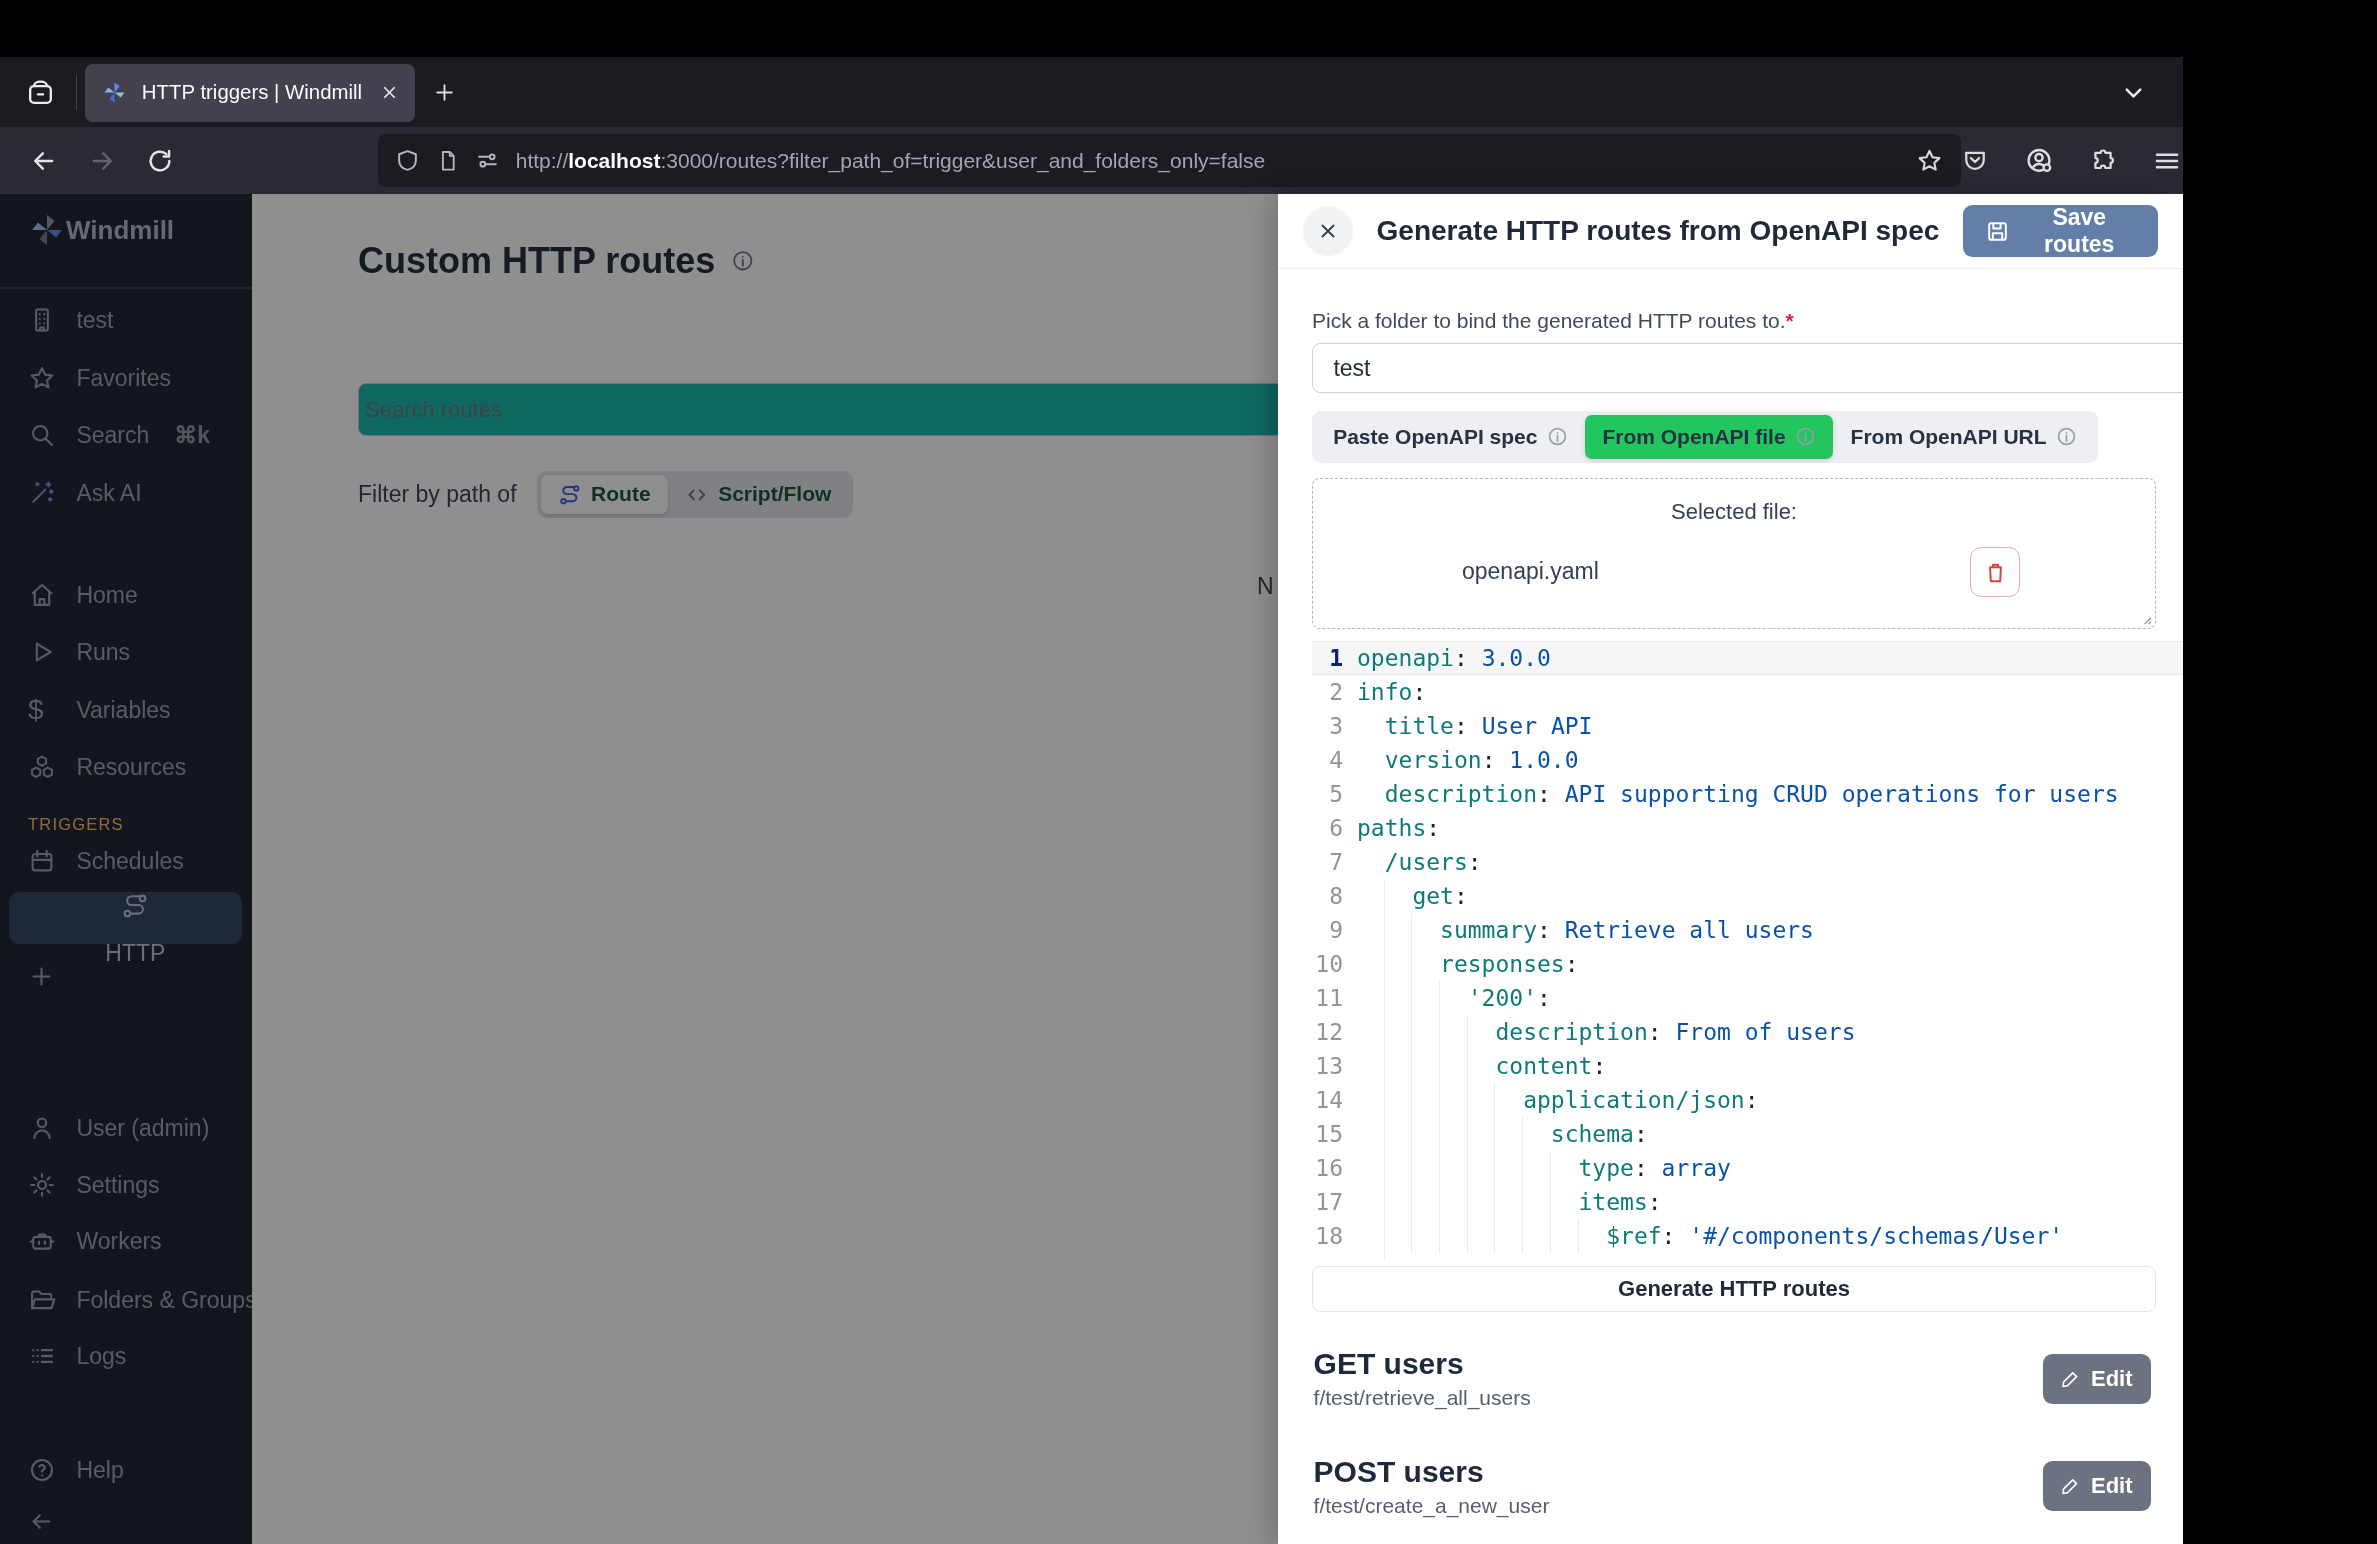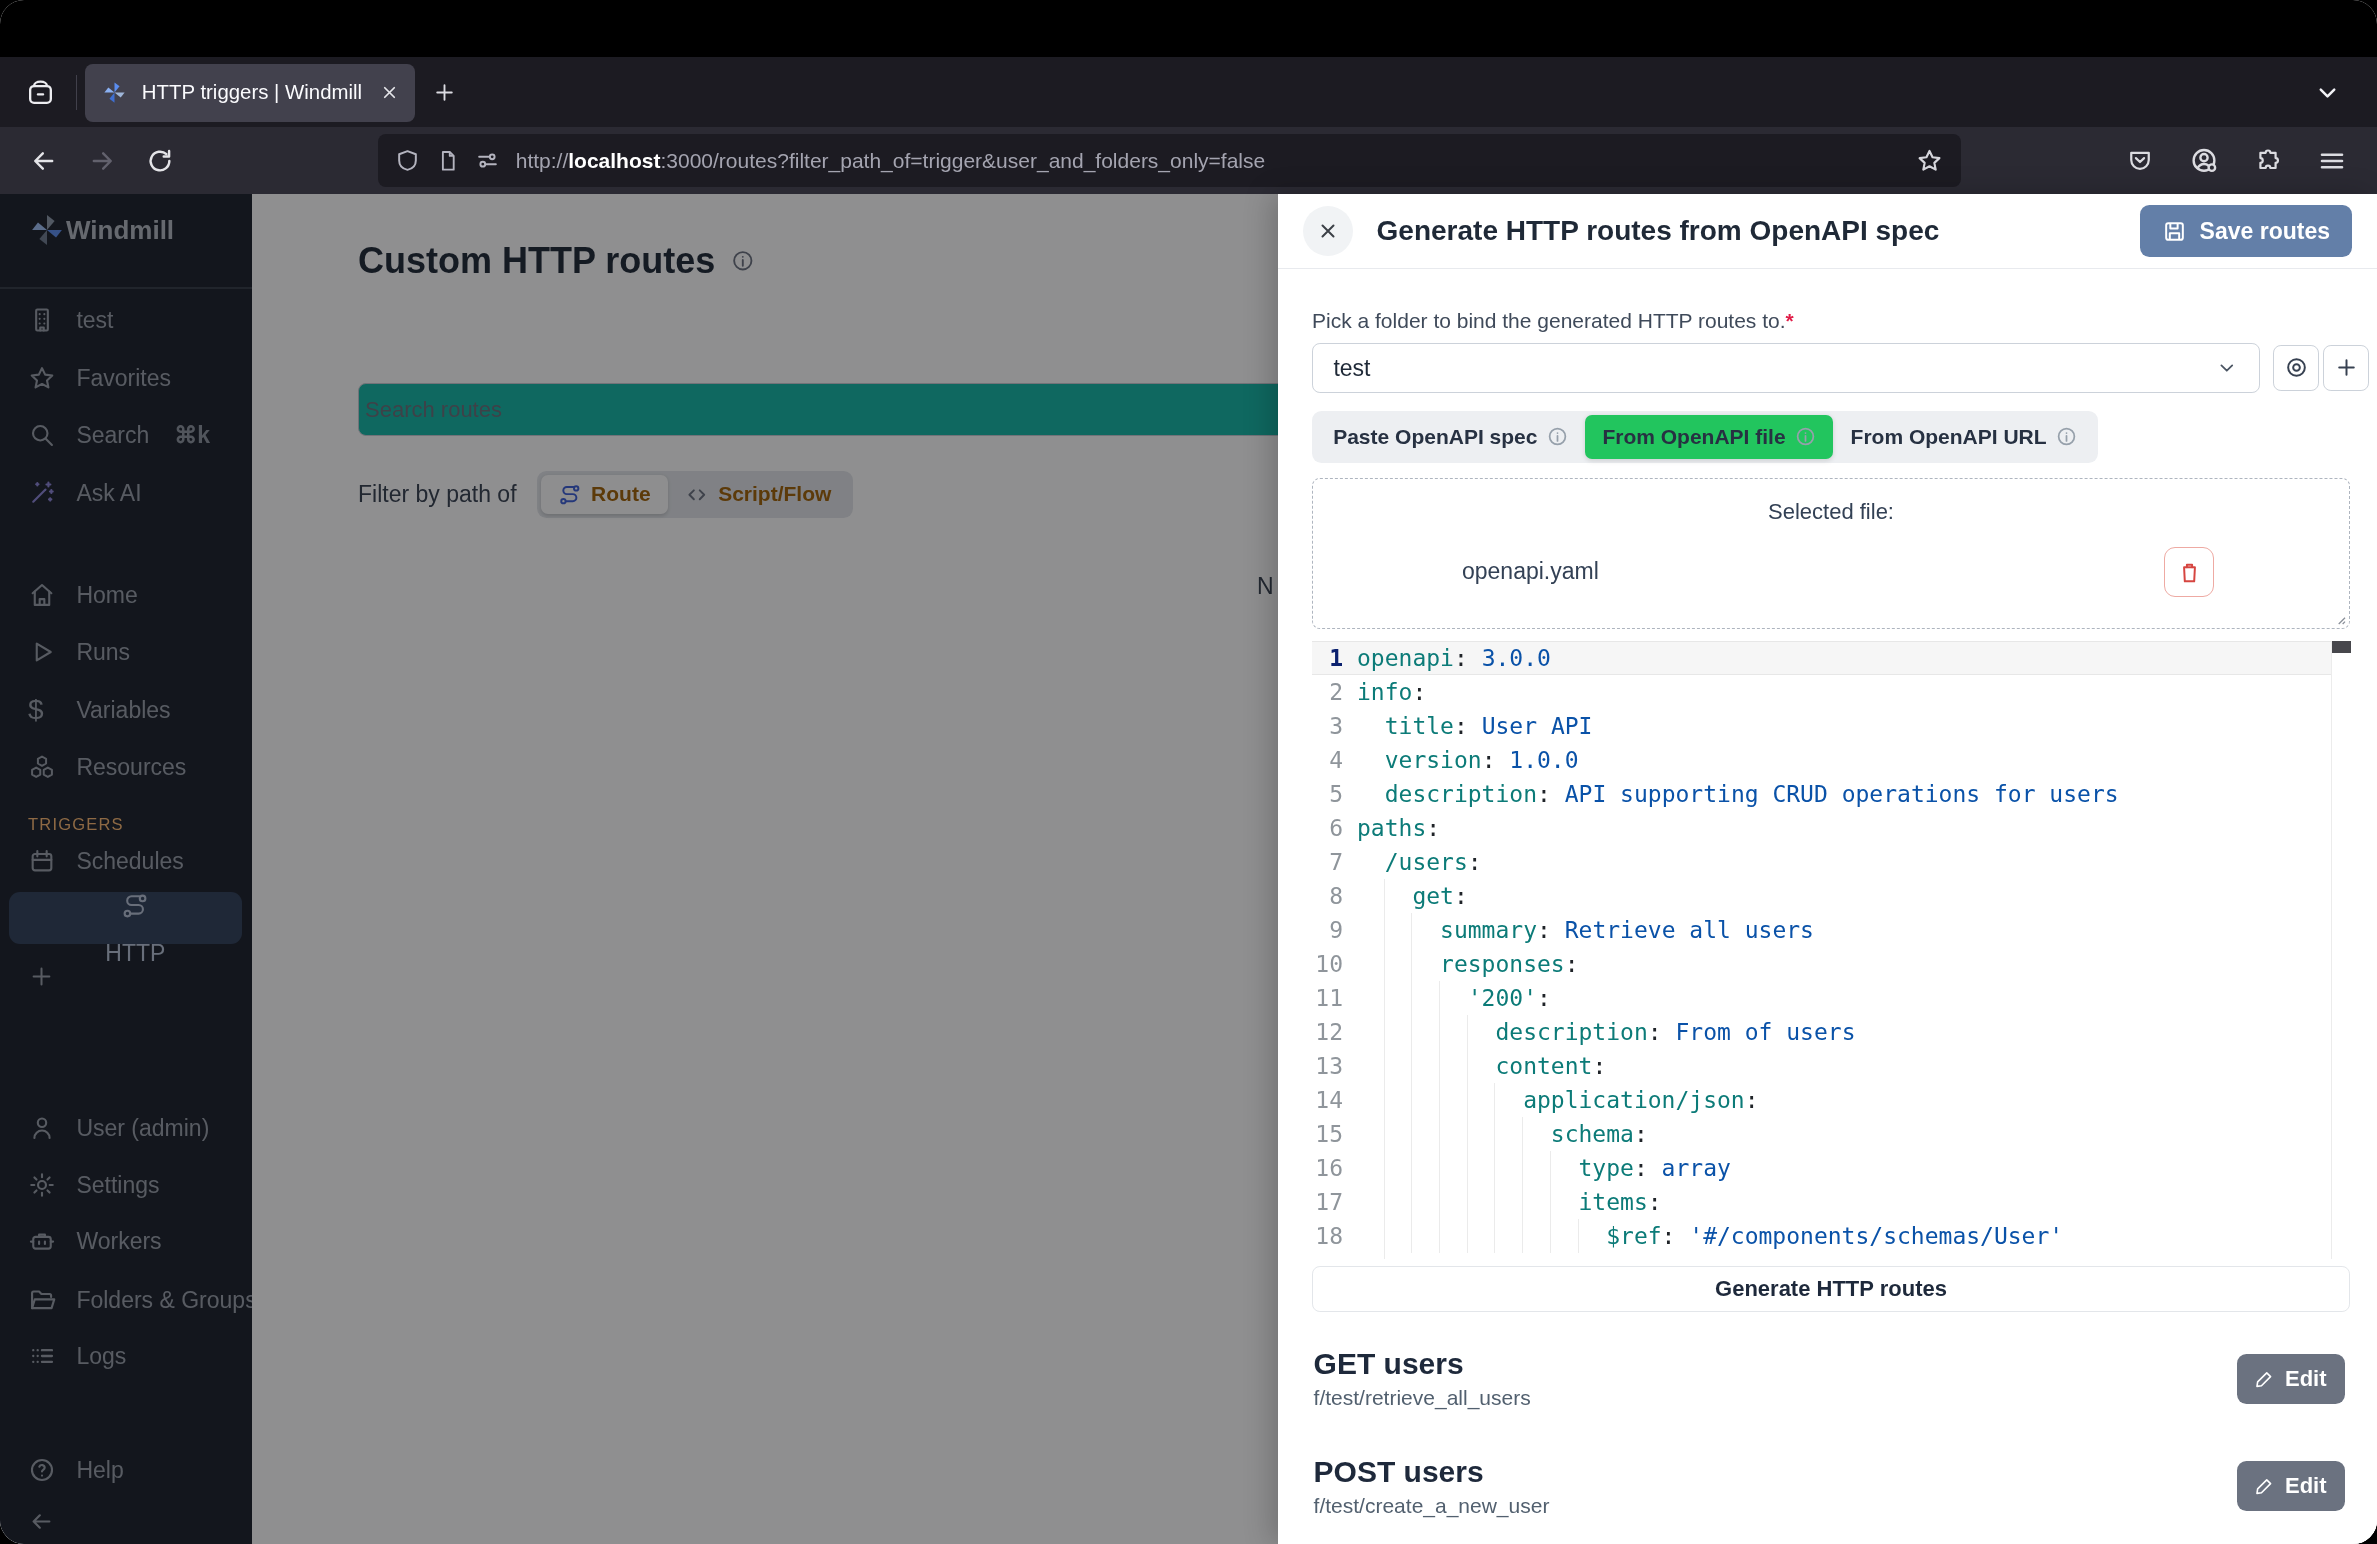--- a/index.html
+++ b/index.html
@@ -1,18 +1,18 @@
 <!DOCTYPE html>
 <html style="font-size:12.6px"><head>
 <meta charset="utf-8">
 <style>
   * { margin:0; padding:0; box-sizing:border-box; }
   html,body { background:#000; }
-  .screen { position:relative; width:2377px; height:1544px; overflow:hidden;
-            font-family:"Liberation Sans", sans-serif; background:#fff;border-radius:24px; }
+  .screen { position:relative; width:2183px; height:1544px; overflow:hidden;
+            font-family:"Liberation Sans", sans-serif; background:#fff; }
   svg { display:block; }
 
   
   .menubar { position:absolute; top:0; left:0; width:100%; height:57px; background:#000; }
 
   
   .tabbar { position:absolute; top:57px; left:0; width:100%; height:71px; background:#1c1b22;
             display:flex; align-items:center; }
   .fxview { width:49px; height:49px; margin-left:15.7px; border-radius:6.3px; display:flex;
             align-items:center; justify-content:center; color:#ececf0; }
@@ -62,21 +62,21 @@
   .page-title { font-size:36px; font-weight:700; color:#1f2937; }
   .title-info { color:#6b7280; }
   .search-input { position:absolute; top:189px; left:106px; width:1376px; height:53px;
                   border:1.6px solid #c7ccd4; border-radius:7.9px; padding:0 6px; font-size:22px;
                   color:#374151; background:#14b8a6; font-family:"Liberation Sans",sans-serif; }
   .search-input::placeholder { color:#69707b; }
   .filter-row { position:absolute; top:277px; left:106px; display:flex; align-items:center; gap:20.4px; }
   .filter-label { font-size:23px; color:#374151; }
   .toggle-group { display:flex; align-items:center; background:#e3e6ea; border-radius:9.4px; padding:3.9px; }
   .toggle-btn { display:flex; align-items:center; gap:9.4px; height:39px; padding:0 17.3px; border-radius:7px;
-                font-size:21px; font-weight:600; color:#a16207; white-space:nowrap; }
+                font-size:21px; font-weight:600; color:#14532d; white-space:nowrap; }
   .toggle-btn.on { background:#fdfdfd; box-shadow:0 1.6px 3.9px rgba(0,0,0,.15); }
   .route-ic { color:#3c5fd7; }
   .code-ic { color:#6b7280; }
   .clipped-text { position:absolute; top:379px; left:1005px; font-size:23px; color:#374151; }
 
   
   .dim-overlay { position:absolute; top:0; left:0; width:1278px; height:100%;
                  background:rgba(10,10,12,0.46); }
 
   

